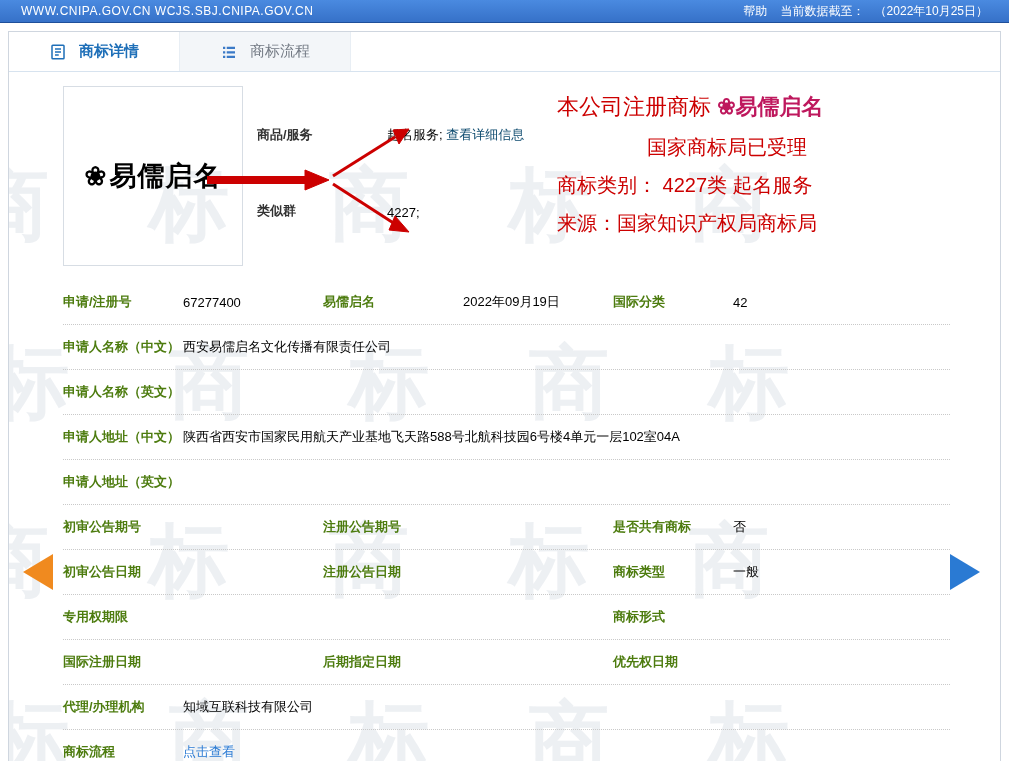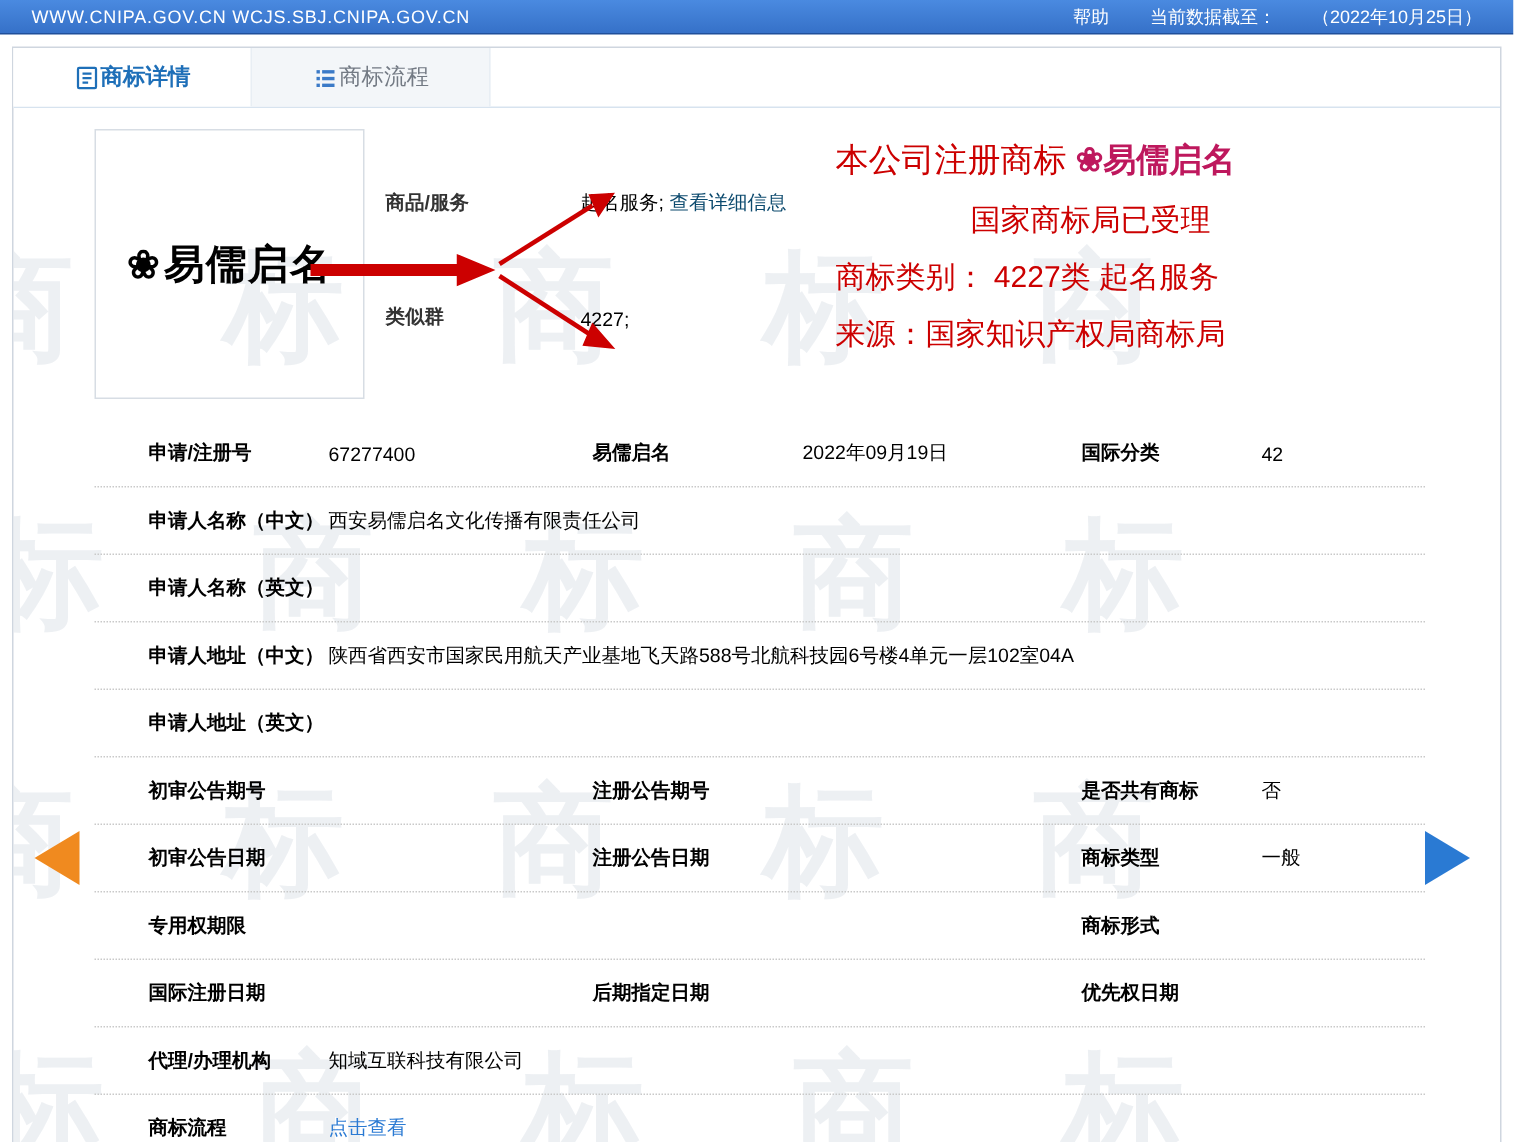--- a/index.html
+++ b/index.html
@@ -1,23 +1,23 @@
 <!DOCTYPE html>
 <html><head>
 <meta charset="utf-8">
 <style>
   html, body { margin:0; padding:0; font-family: "Microsoft YaHei", Arial, sans-serif; font-size:13px; color:#333; background:#fff; }
   .page { width:1009px; margin:0 auto; position:relative; }
   .topbar { height:22px; background:linear-gradient(#4a8ae0, #3671c8); color:#fff; font-size:12px; display:flex; align-items:center; padding:0 21px; justify-content:space-between; border-bottom:1px solid #1f4f9a; }
   .topbar a { color:#fff; text-decoration:none; }
   .topbar .left { font-family: Arial, sans-serif; letter-spacing:.5px; }
-  .topbar .right span { margin-left:24px; }
+  .topbar .right span { margin-left:10px; }
   .outer { border:1px solid #cfd6df; margin:8px; background:#fff; }
   .tabs { display:flex; border-bottom:1px solid #d7e3ef; background:#fff; }
-  .tab { display:flex; align-items:center; gap:0; padding:10px 40px; font-size:15px; font-weight:bold; color:#1e6fb8; border-right:1px solid #e8eef4;font-family:Liberation Mono, monospace; }
+  .tab { display:flex; align-items:center; gap:12px; padding:10px 40px; font-size:15px; font-weight:bold; color:#1e6fb8; border-right:1px solid #e8eef4;font-family:Liberation Mono, monospace; }
   .tab.active { background:#fff; }
   .tab.inactive { background:#f3f6f9; color:#737a84; font-weight:normal; }
   .tab .icon svg { width:18px; height:18px; display:block; }
   .content { padding:14px 50px 20px 54px; position:relative; min-height:650px; }
   
   .wm { position:absolute; inset:0; overflow:hidden; pointer-events:none; z-index:0; }
   .wm-row { white-space:nowrap; color:#dfe4ea; font-size:80px; font-weight:bold; letter-spacing:10px; opacity:.55; font-family: "Microsoft YaHei"; }
   .wm-row:nth-child(1){ margin-top:80px; margin-left:-40px;}
   .wm-row:nth-child(2){ margin-top:70px; margin-left:-200px;}
   .wm-row:nth-child(3){ margin-top:70px; margin-left:-40px;}
@@ -37,21 +37,21 @@
   .arrow-overlay svg { width:100%; height:100%; }
   .arrow-overlay line, .arrow-overlay polygon { stroke:#cc0000; fill:#cc0000; }
 
   .annot { flex:1; padding-left:0; color:#cc0000; font-size:20px; line-height:1.9; }
   .annot .line1 { font-size:22px; }
   .annot .brand { color:#be185d; font-weight:bold; }
   .annot .flower2 { font-size:22px; }
 
   .details { margin-top:14px; }
   .row { display:flex; align-items:center; border-bottom:1px dotted #c9c9c9; min-height:36px; padding:4px 0; }
-  .cell-lbl { font-weight:bold; color:#000000;margin-left:36px; }
+  .cell-lbl { font-weight:bold; color:#4d7c0f; }
   .cell-val { color:#000; }
   .c1l { flex:0 0 120px; }
   .c1v { flex:0 0 140px; }
   .c2l { flex:0 0 140px; }
   .c2v { flex:0 0 150px; }
   .c3l { flex:0 0 120px; }
   .c3v { flex:1; }
   .full-l { flex:0 0 120px; }
   .full-v { flex:1; }
   a.link { color:#2a7ad3; text-decoration:none; }

